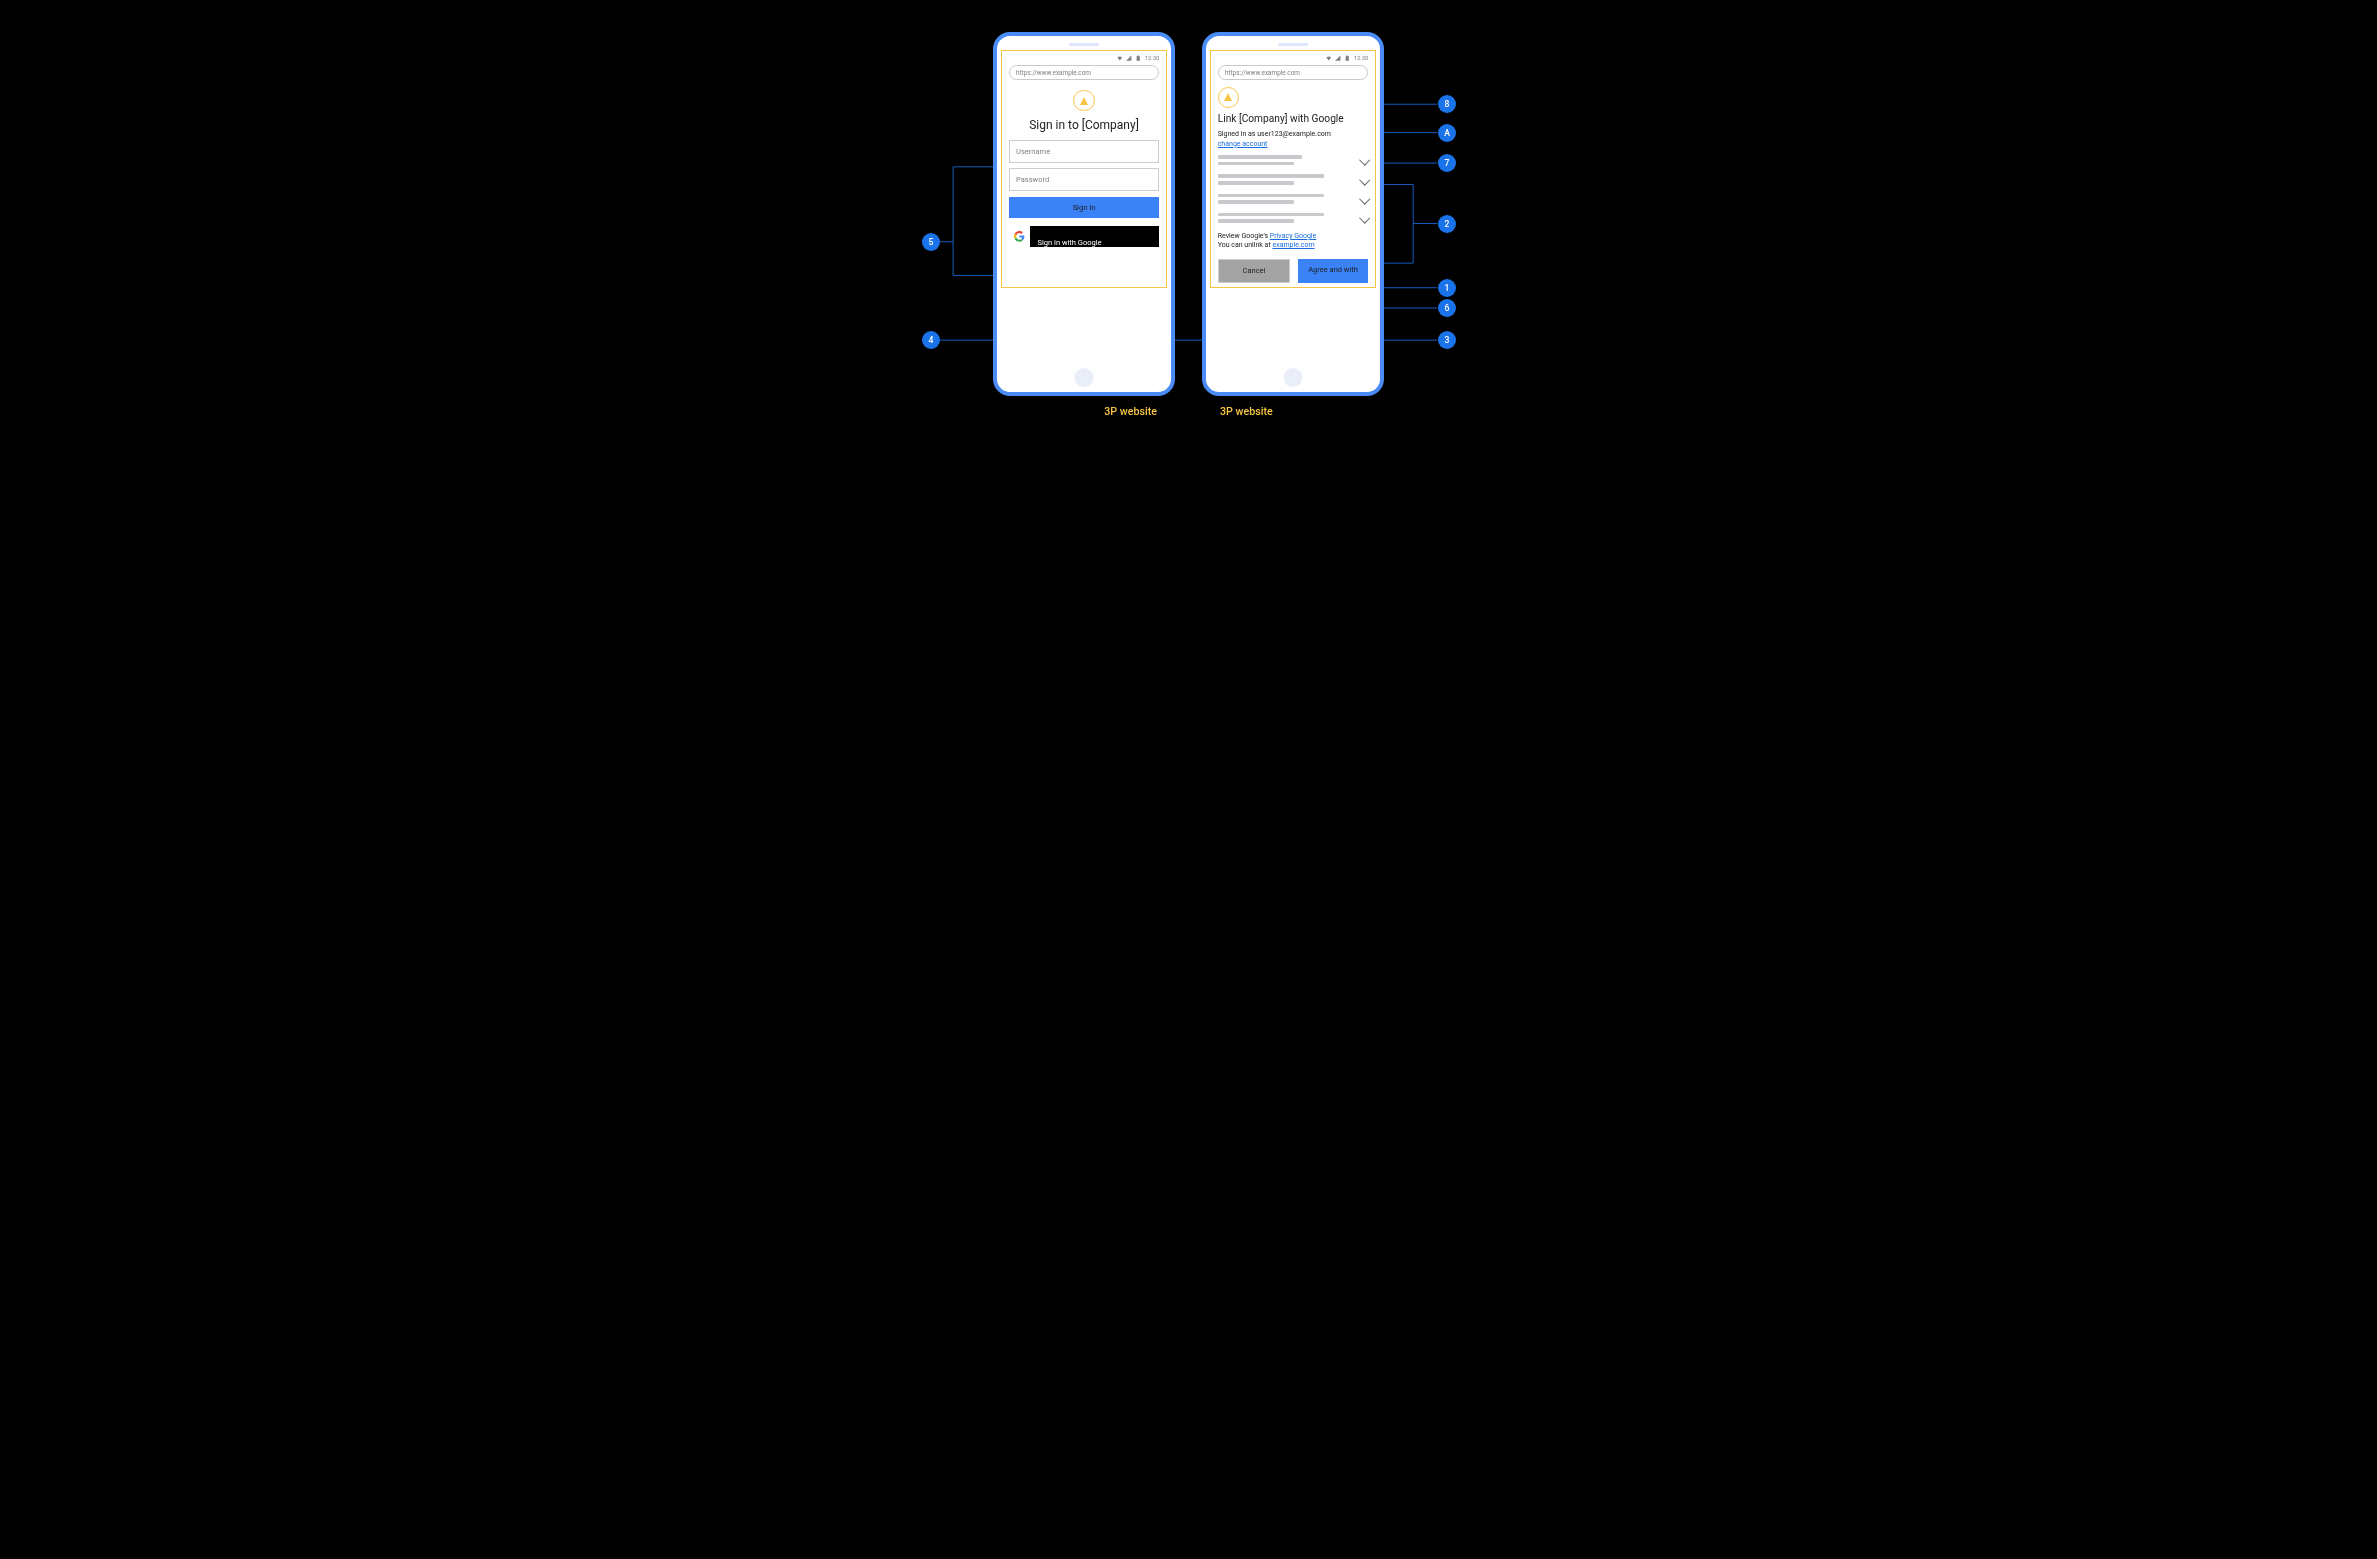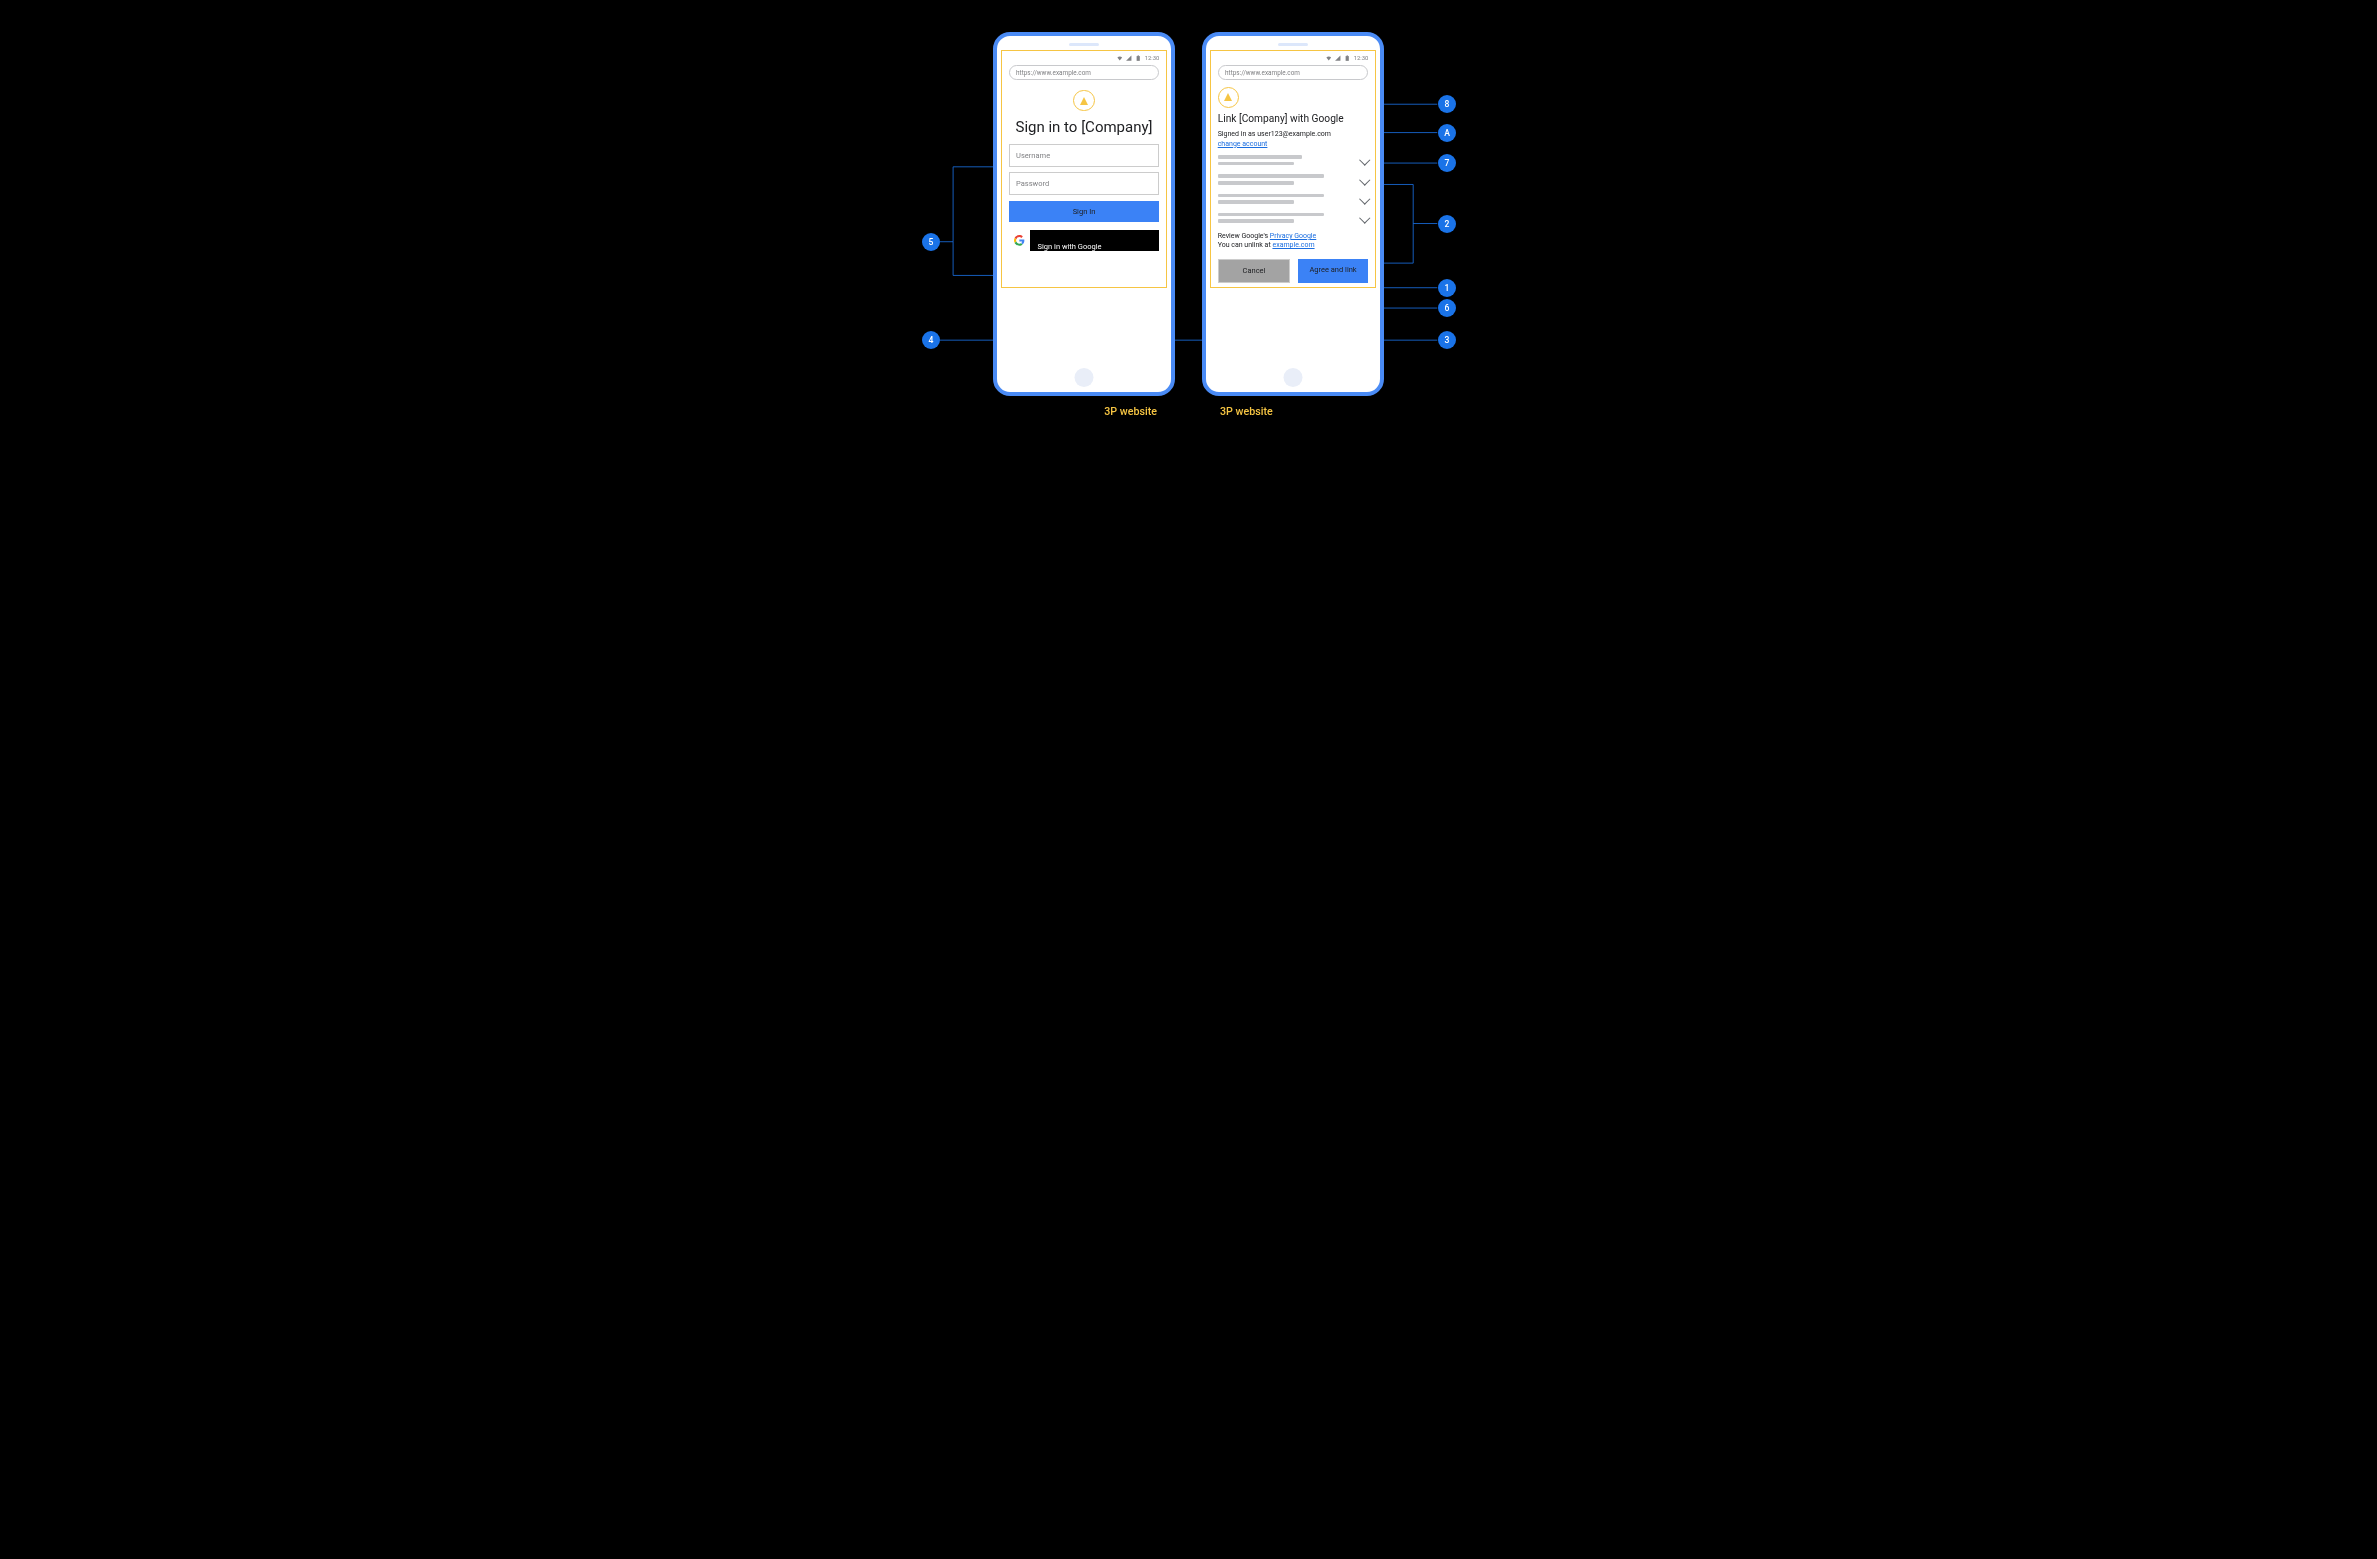--- a/index.html
+++ b/index.html
@@ -85,21 +85,21 @@
 }
 .logo-circle.small { margin: 6.4px 0 5.4px 0; }
 .logo-tri {
   width: 0; height: 0;
   border-left: 4.8px solid transparent;
   border-right: 4.8px solid transparent;
   border-bottom: 8px solid #f6c543;
 }
 .signin-title {
   text-align: center;
-  font-size: 15px;
+  font-size: 12px;
   color: #202124;
   margin: 4.3px 0 8.6px 0;
 }
 .input {
   border: 0.5px solid #ccc;
   padding: 5.9px 6.4px;
   font-size: 7.5px;
   color: #808184;
   margin-bottom: 5.4px;
 }
@@ -387,21 +387,21 @@
 
         <div class="review-text">
           <span>Review Google's </span><span class="link">Privacy Google</span>
         </div>
         <div class="unlink-text">
           <span>You can unlink at </span><span class="link">example.com</span>
         </div>
 
         <div class="consent-btns">
           <div class="btn btn-outline">Cancel</div>
-          <div class="btn btn-yellow" style="margin-bottom:0">Agree and link</div>
+          <div class="btn btn-yellow" style="margin-bottom:0">Agree and with</div>
         </div>
       </div>
       <div class="home-btn"></div>
     </div>
   </div>
 
   <div class="captions">
     <div class="caption">3P website</div>
     <div class="caption">3P website</div>
   </div>

